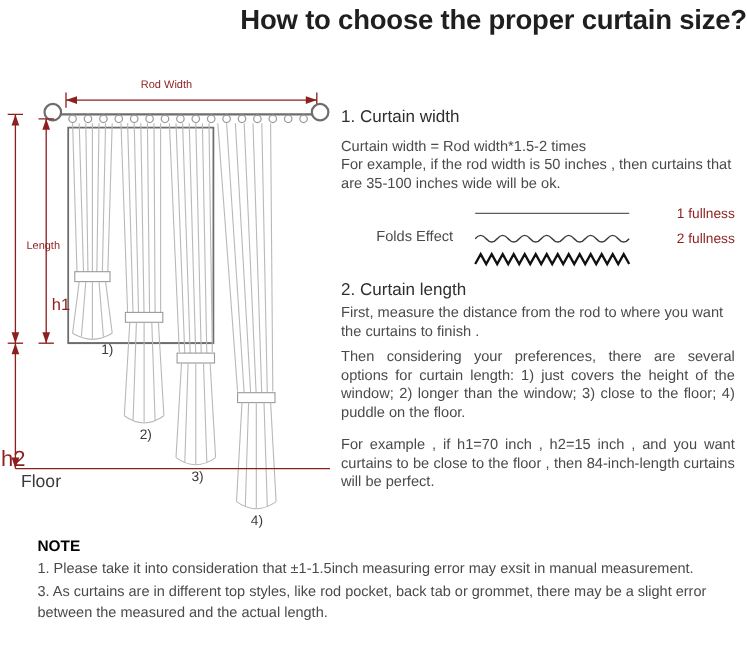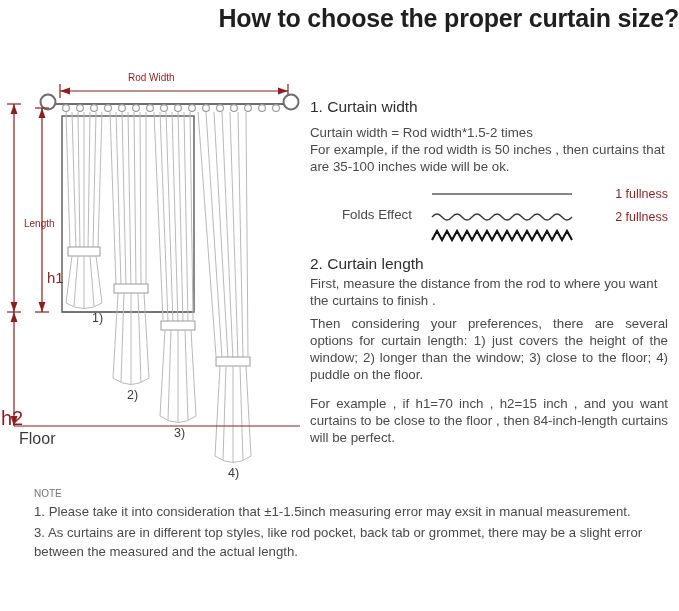--- a/index.html
+++ b/index.html
@@ -124,23 +124,24 @@
   .folds-names div { height: 22.6px; text-align: right; }
 
   
   .note {
     position: absolute;
     left: 34px;
     top: 488px;
     width: 630px;
   }
   .note-title {
-    font-size: 10px;
-    color: #737373;
+    font-size: 14px;
+    color: #000000;
     margin-bottom: 3px;
+    font-weight: bold;
   }
   .note p {
     margin: 0 0 2px 0;
     font-size: 13.2px;
     line-height: 19px;
     color: #4a4a4a;
   }
 </style>
 </head>
 <body>

